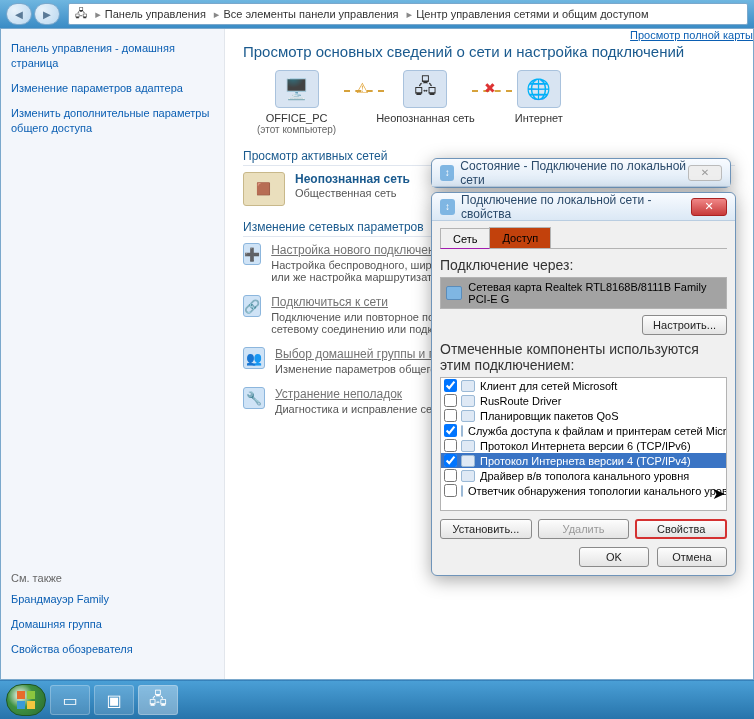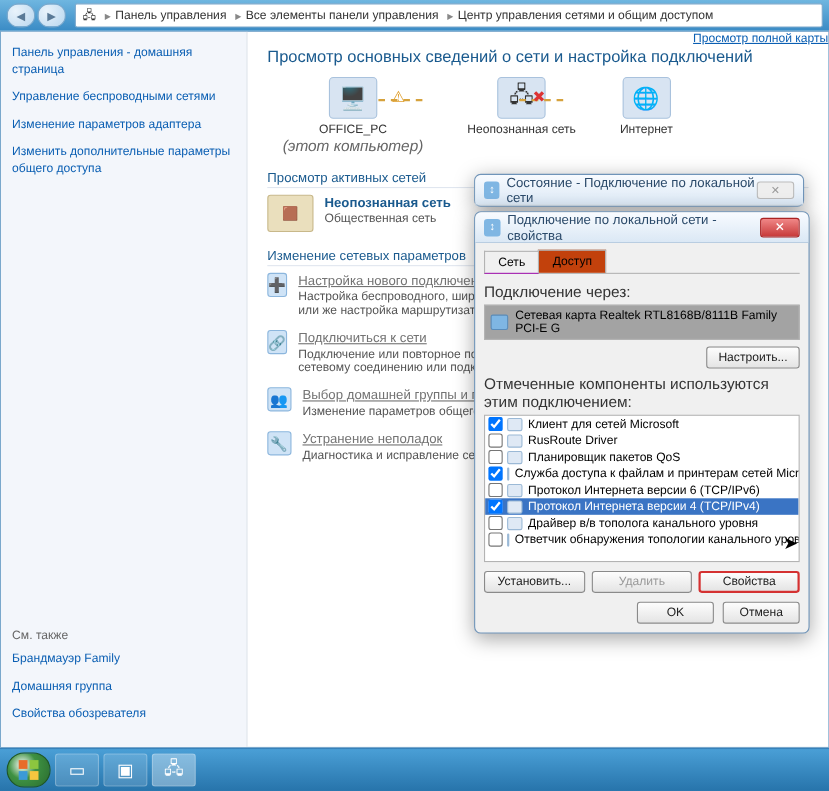--- a/index.html
+++ b/index.html
@@ -13,21 +13,21 @@
 .sidebar { width:224px; background:#f3f6fb; border-right:1px solid #e2e6ec; padding:12px 10px; display:flex; flex-direction:column; }
 .sidebar a { color:#0b5fb3; text-decoration:none; display:block; margin-bottom:10px; font-size:11px; line-height:15px; }
 .sidebar-bottom { margin-top:auto; }
 .sidebar-bottom .hdr { color:#666; font-size:11px; margin-bottom:8px; }
 .content { flex:1; padding:14px 18px; position:relative; color:#333; }
 h1.page { color:#1a5a8e; font-size:15px; font-weight:normal; margin-bottom:10px; }
 .map-row { display:flex; align-items:flex-start; gap:40px; position:relative; }
 .map-item { text-align:center; font-size:11px; }
 .map-item .ico { width:44px; height:38px; margin:0 auto 4px; background:#d8e4f2; border:1px solid #a9c2dd; border-radius:4px; display:flex; align-items:center; justify-content:center; font-size:20px; }
 .map-item .cap { color:#333; }
-.map-item .sub { color:#666; font-size:14px;font-style:italic; }
+.map-item .sub { color:#666; font-size:10px; }
 .conn { position:absolute; top:20px; width:40px; border-top:2px dashed #d6a23c; }
 .conn.c1{left:87px;} .conn.c2{left:215px;}
 .conn .warn { position:absolute; top:-12px; left:12px; color:#e0a030; font-size:14px;}
 .conn .err { position:absolute; top:-12px; left:12px; color:#d33; font-size:14px;}
 .map-link { position:absolute; right:0; top:0; color:#0b5fb3; font-size:11px; }
 .section-hdr { color:#1a5a8e; font-size:12px; margin:14px 0 6px; border-bottom:1px solid #e0e6ef; padding-bottom:2px;}
 .net-row { display:flex; gap:10px; margin-bottom:6px; }
 .net-row .ico { width:42px; height:34px; background:#eadfbd; border:1px solid #c8b88a; border-radius:3px; display:flex;align-items:center;justify-content:center;color:#7a5a2a;}
 .net-row .txt b { color:#1a5a8e; font-size:12px; }
 .net-row .txt .d { color:#555; font-size:11px; }
@@ -88,21 +88,20 @@
     <span class="sep">▸</span>
     <span>Все элементы панели управления</span>
     <span class="sep">▸</span>
     <span>Центр управления сетями и общим доступом</span>
   </div>
 </div>
 
 <div class="main">
   <div class="sidebar">
     <a href="#">Панель управления - домашняя страница</a>
-    <a href="#">Управление беспроводными сетями</a>
     <a href="#">Изменение параметров адаптера</a>
     <a href="#">Изменить дополнительные параметры общего доступа</a>
     <div class="sidebar-bottom">
       <div class="hdr">См. также</div>
       <a href="#">Брандмауэр Family</a>
       <a href="#">Домашняя группа</a>
       <a href="#">Свойства обозревателя</a>
     </div>
   </div>
 

